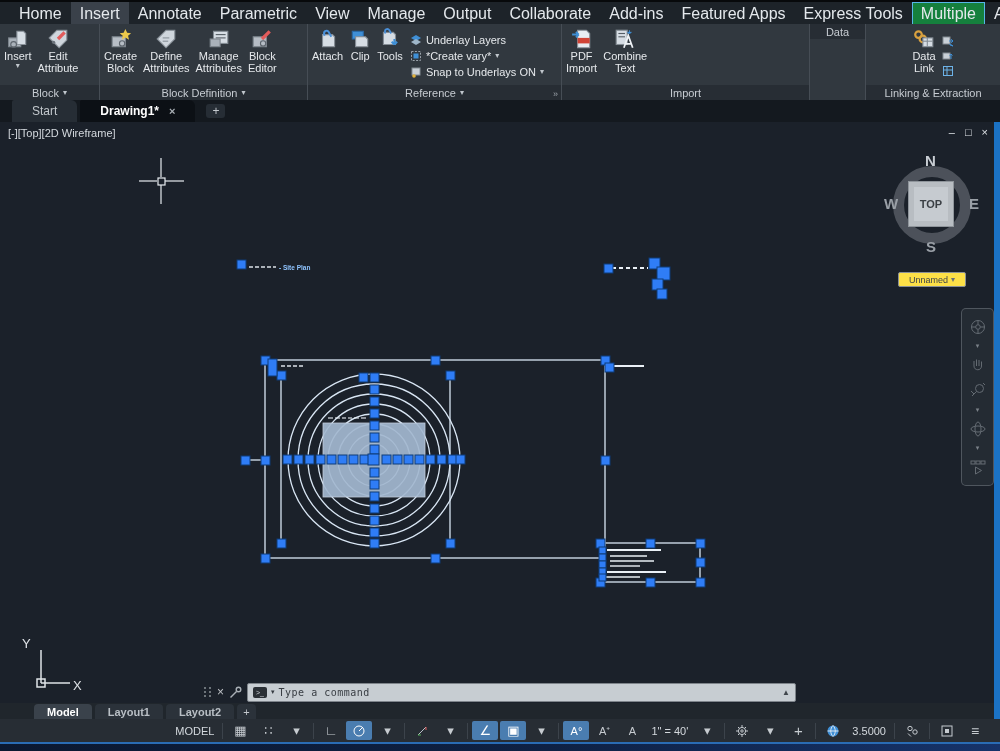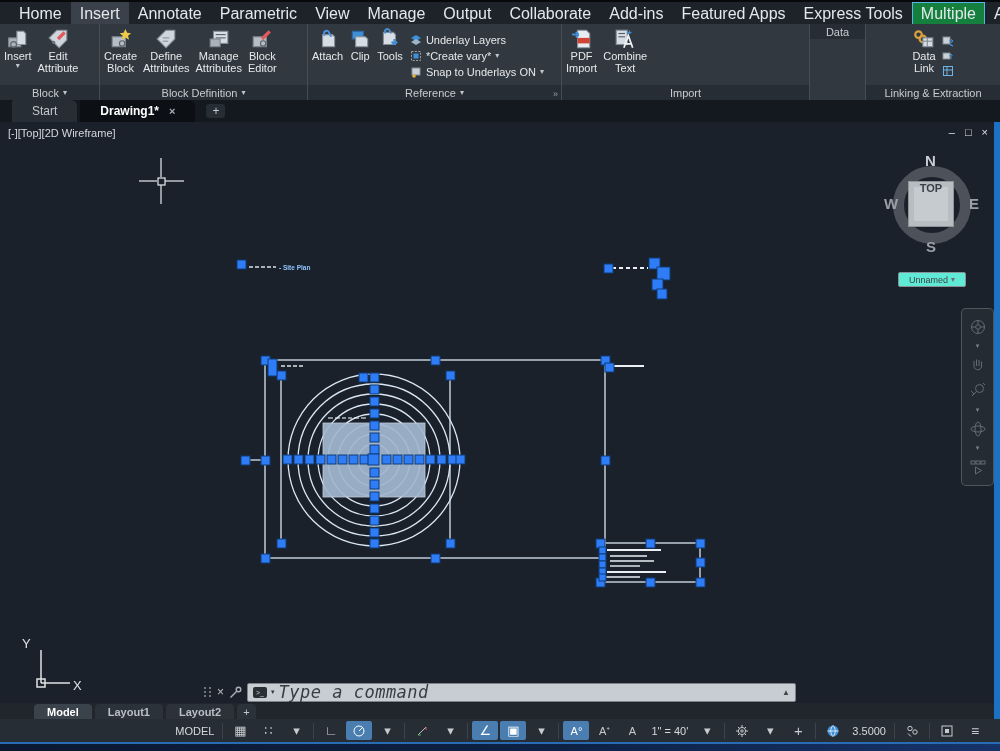--- a/index.html
+++ b/index.html
@@ -43,43 +43,43 @@
   .vp-controls{position:absolute;top:126px;right:12px;display:flex;gap:10px;z-index:5;}
   .vp-controls span{color:#dfe3e7;font-size:11px;}
   .blue-strip{position:absolute;top:122px;right:0;width:6px;height:620px;background:#1b72c4;z-index:6;}
   .canvas-svg{position:absolute;top:122px;left:0;z-index:1;}
   
   .viewcube{position:absolute;left:884px;top:146px;width:96px;height:146px;z-index:5;}
   .vc-ring{position:absolute;left:9px;top:20px;width:56px;height:56px;border:11px solid rgba(116,122,129,.55);
            border-radius:50%;}
   .vc-letter{position:absolute;font-size:15px;font-weight:bold;color:#9aa0a7;}
   .vc-top{position:absolute;left:24px;top:35px;width:44px;height:44px;background:#c6cbd0;
-          border:1px solid #8f959b;box-shadow:inset 0 0 0 5px #b8bdc2;display:flex;
+          border:1px solid #8f959b;box-shadow:inset 0 0 0 5px #b8bdc2;display:flex;align-items:center;
           justify-content:center;font-size:11px;font-weight:bold;color:#3a3f44;}
-  .vc-pill{position:absolute;left:14px;top:126px;width:66px;height:13px;background:#5eead4;
+  .vc-pill{position:absolute;left:14px;top:126px;width:66px;height:13px;background:#fde047;
            border:1px solid #8a9096;border-radius:2px;display:flex;align-items:center;justify-content:center;
            gap:3px;font-size:9px;color:#3f444a;}
   
   .navbar{position:absolute;left:961px;top:308px;width:31px;height:172px;z-index:5;
           background:rgba(110,118,126,.12);border:1px solid rgba(160,168,176,.35);border-radius:5px;
           display:flex;flex-direction:column;align-items:center;justify-content:space-evenly;padding:2px 0;}
   .nic{width:18px;height:18px;display:block;opacity:.75;}
   .nav-caret{color:#7a8188;font-size:7px;line-height:6px;}
   
   .cmdbar{position:absolute;left:204px;top:682px;width:592px;height:20px;display:flex;align-items:center;
           gap:5px;z-index:7;}
   .cmd-handle{display:grid;grid-template-columns:3px 3px;gap:2px;}
   .cmd-handle i{width:2px;height:2px;background:#8a9096;border-radius:50%;}
   .cmd-x{color:#c0c4c8;font-size:12px;}
   .cmd-field{flex:1;height:17px;background:#c7cdd2;border:1px solid #7e848a;border-radius:2px;
              display:flex;align-items:center;gap:4px;padding:0 5px;}
   .cmd-chip{width:14px;height:11px;background:#2a2f35;border-radius:2px;color:#cfd4d9;font-size:7px;
             display:flex;align-items:center;justify-content:center;}
   .cmd-caret{color:#33383e;font-size:7px;}
-  .cmd-text{flex:1;font-size:17px;font-style:italic;color:#383d43;
+  .cmd-text{flex:1;font-size:10px;color:#383d43;
             font-family:"DejaVu Sans Mono",monospace;letter-spacing:.5px;}
   .cmd-up{color:#40464c;font-size:8px;}
   
   .ltabs{position:absolute;top:703px;left:0;right:0;height:16px;background:#20262c;display:flex;
          align-items:flex-end;padding-left:34px;gap:3px;}
   .ltab{padding:2px 13px 1px;font-size:11px;color:#b9bfc5;background:#2b323a;border-radius:4px 4px 0 0;font-weight:bold;}
   .ltab.active{background:#3a424b;color:#fff;font-weight:bold;}
   .ltab-plus{color:#c3c8cd;font-size:11px;padding:2px 6px 1px;background:#2b323a;border-radius:4px 4px 0 0;}
   
   .sbar{position:absolute;top:719px;left:0;height:23px;right:0;background:#272d34;display:flex;

